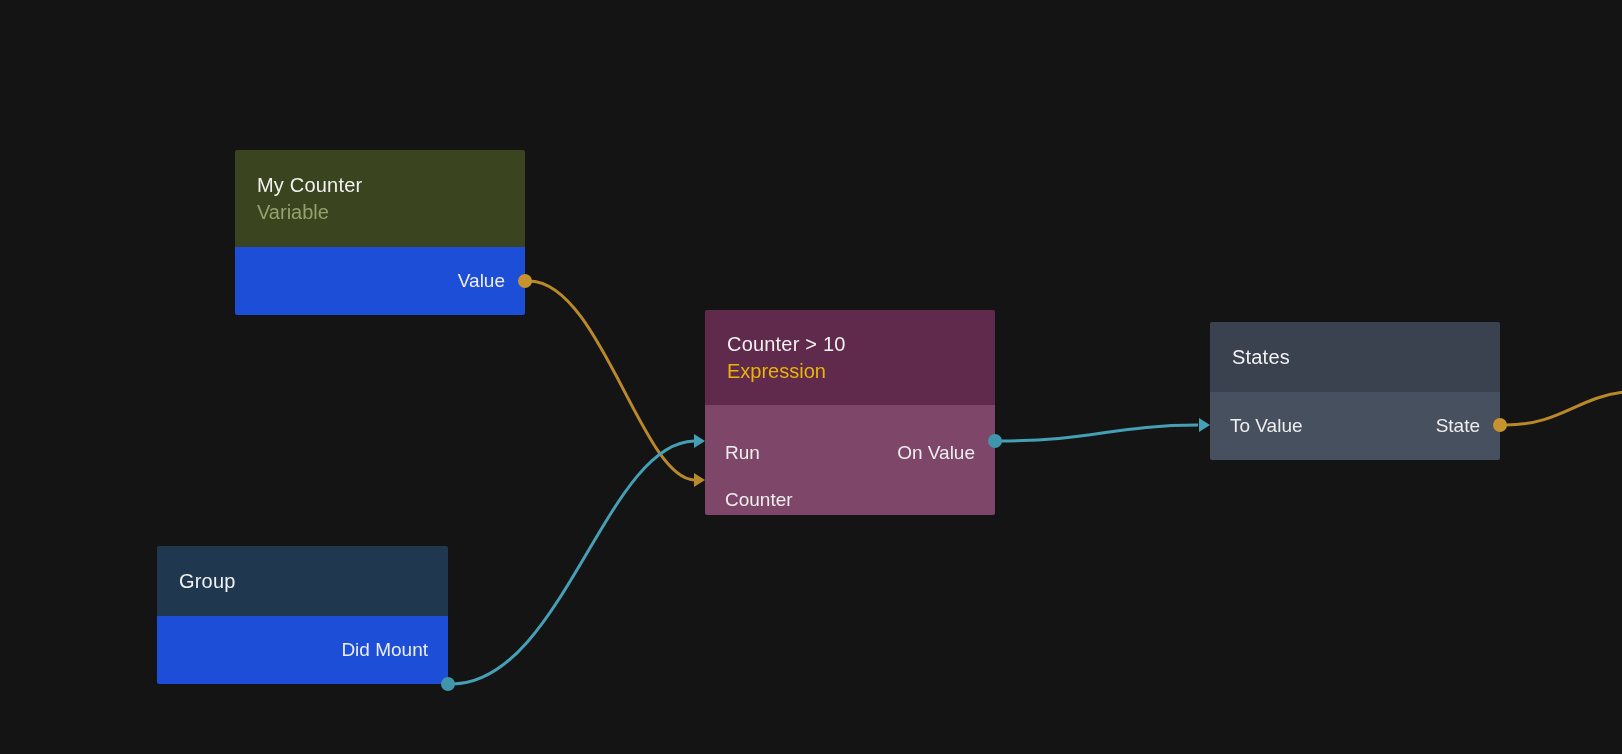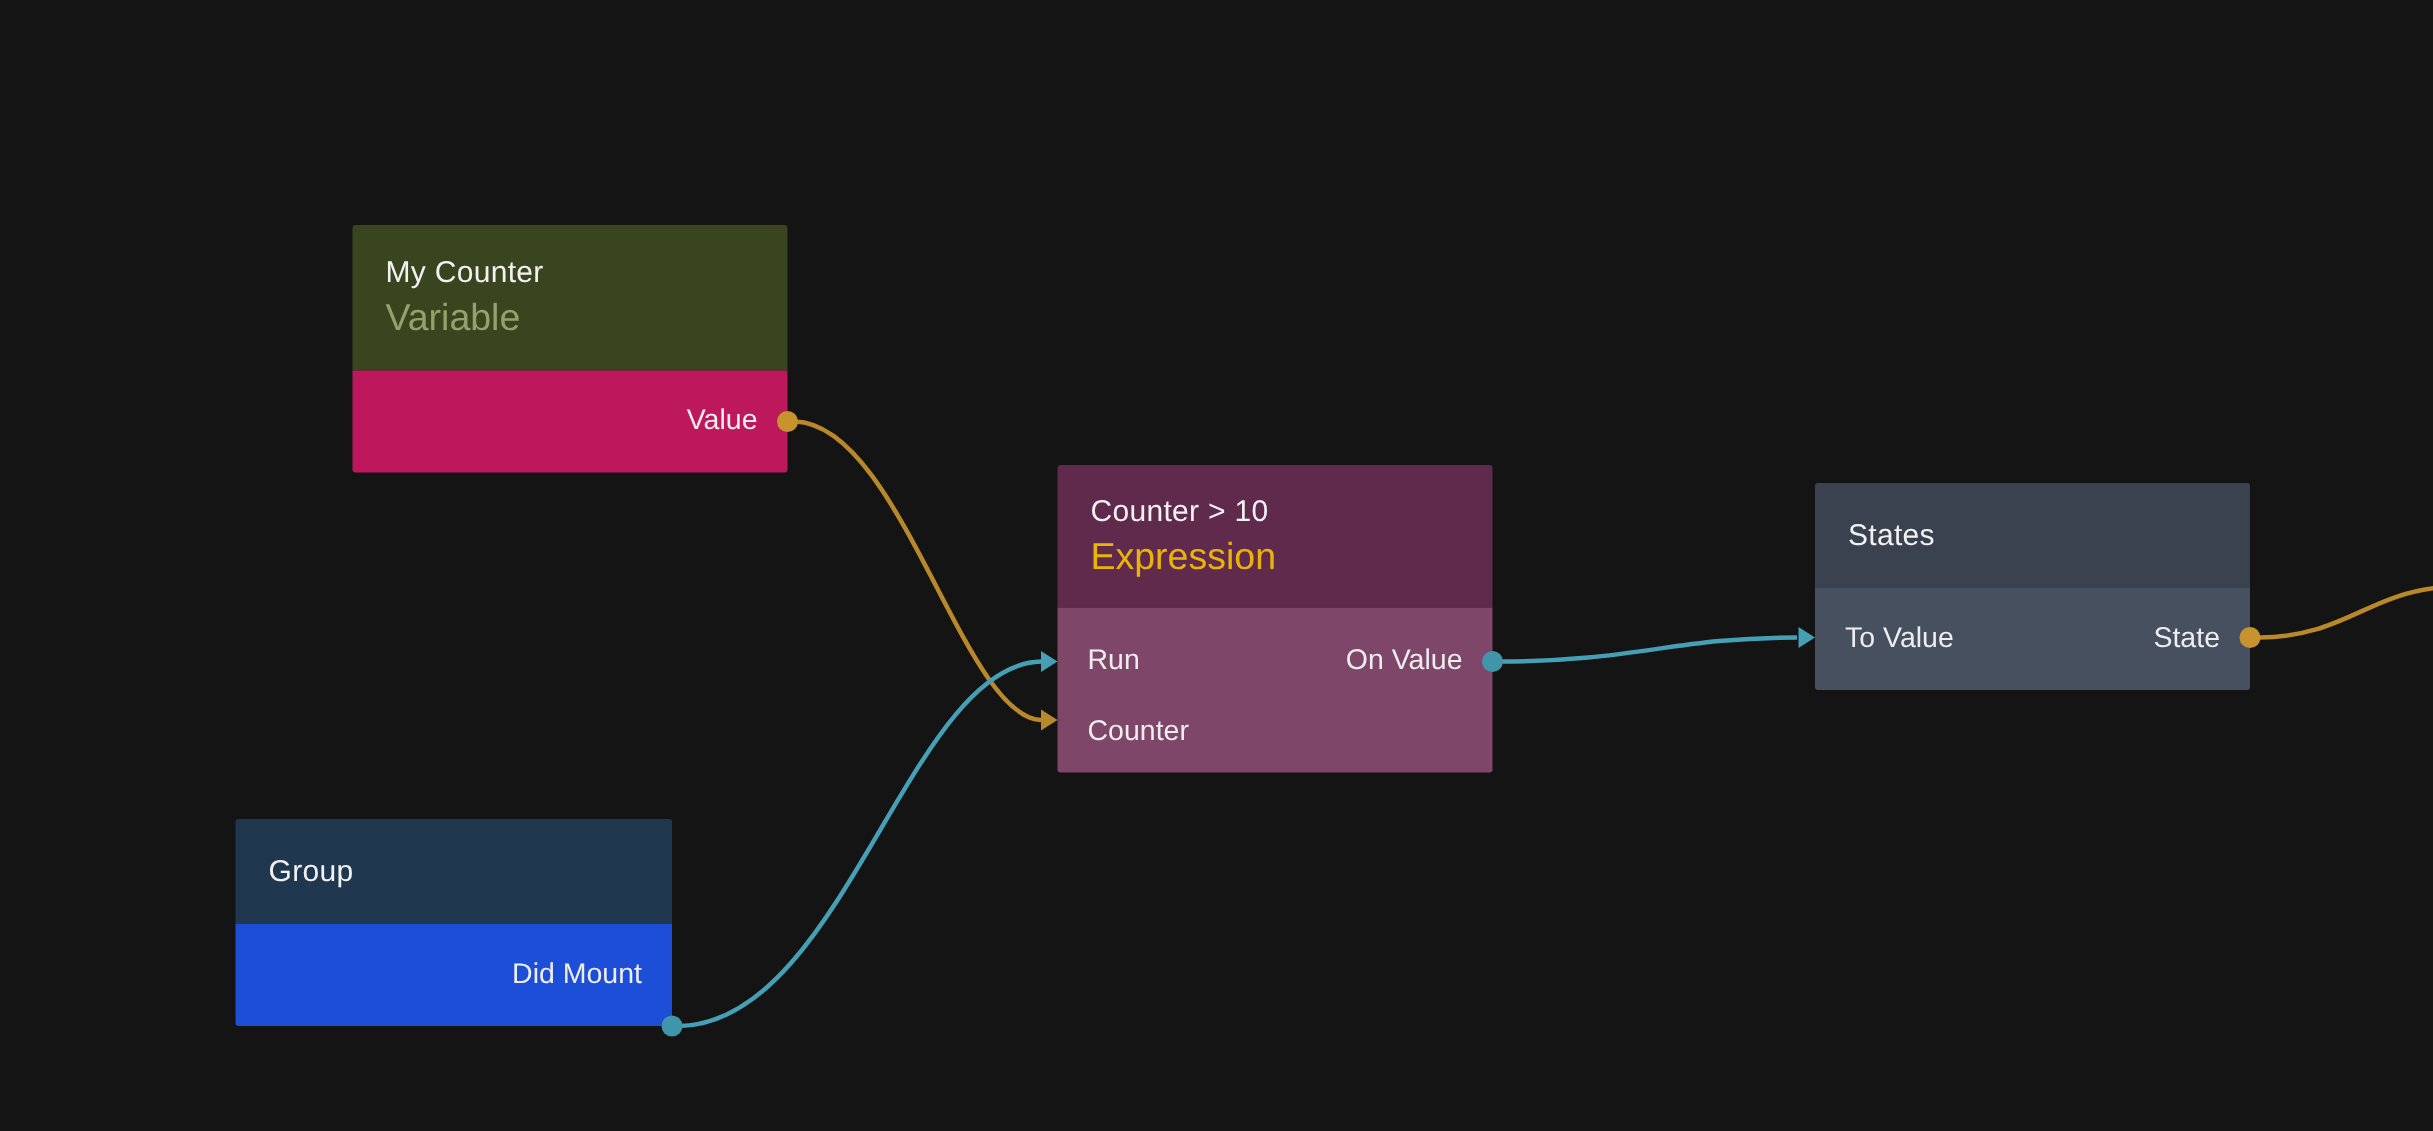--- a/index.html
+++ b/index.html
@@ -25,45 +25,45 @@
     gap: 4px;
     padding: 0 22px;
     border-radius: 2px 2px 0 0;
   }
   .node-title {
     font-size: 20px;
     color: #f1f1f1;
     letter-spacing: 0.2px;
     white-space: nowrap;
   }
-  .node-subtitle { font-size: 25px; white-space: nowrap; }
+  .node-subtitle { font-size: 20px; white-space: nowrap; }
   .node-body { border-radius: 0 0 2px 2px; }
   .port-row {
     display: flex;
     align-items: center;
     padding: 0 20px;
     font-size: 19px;
     color: #ededed;
     height: 39px;
   }
   .port-row.single { height: 100%; }
   .row-end { justify-content: flex-end; }
   .row-between { justify-content: space-between; }
   .row-start { justify-content: flex-start; align-items: flex-end; }
 
   
   .node-my-counter { left: 235px; top: 150px; width: 290px; height: 165px; }
   .node-my-counter .node-header { height: 97px; background: #3a451f; }
-  .node-my-counter .node-body   { height: 68px;  background: #be185d; }
+  .node-my-counter .node-body   { height: 68px;  background: #1d4ed8; }
   .node-my-counter .node-subtitle { color: #95a06b; }
 
   
   .node-expression { left: 705px; top: 310px; width: 290px; height: 205px; }
   .node-expression .node-header { height: 95px; background: #5f2a4c; }
-  .node-expression .node-body   { height: 110px; background: #7e476a; padding-top: 16px; }
+  .node-expression .node-body   { height: 110px; background: #7e476a; padding-top: 28px; }
   .node-expression .node-subtitle { color: #eab308; }
 
   
   .node-states { left: 1210px; top: 322px; width: 290px; height: 138px; }
   .node-states .node-header { height: 70px; background: #3a414f; }
   .node-states .node-body   { height: 68px; background: #47505e; }
 
   
   .node-group { left: 157px; top: 546px; width: 291px; height: 138px; }
   .node-group .node-header { height: 70px; background: #1f3850; }

